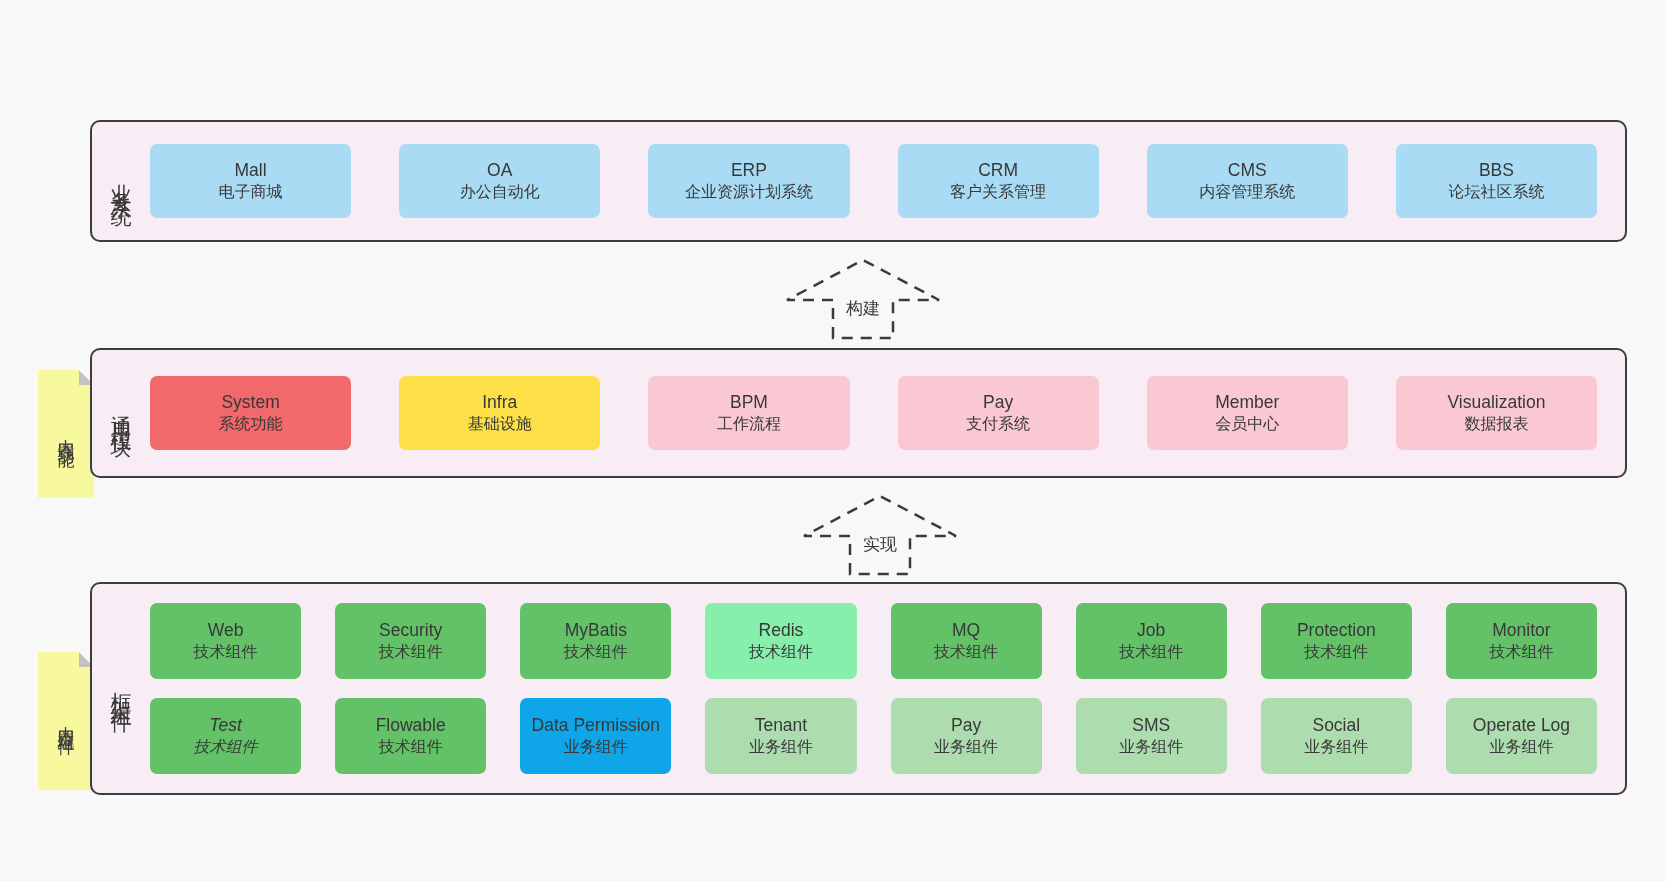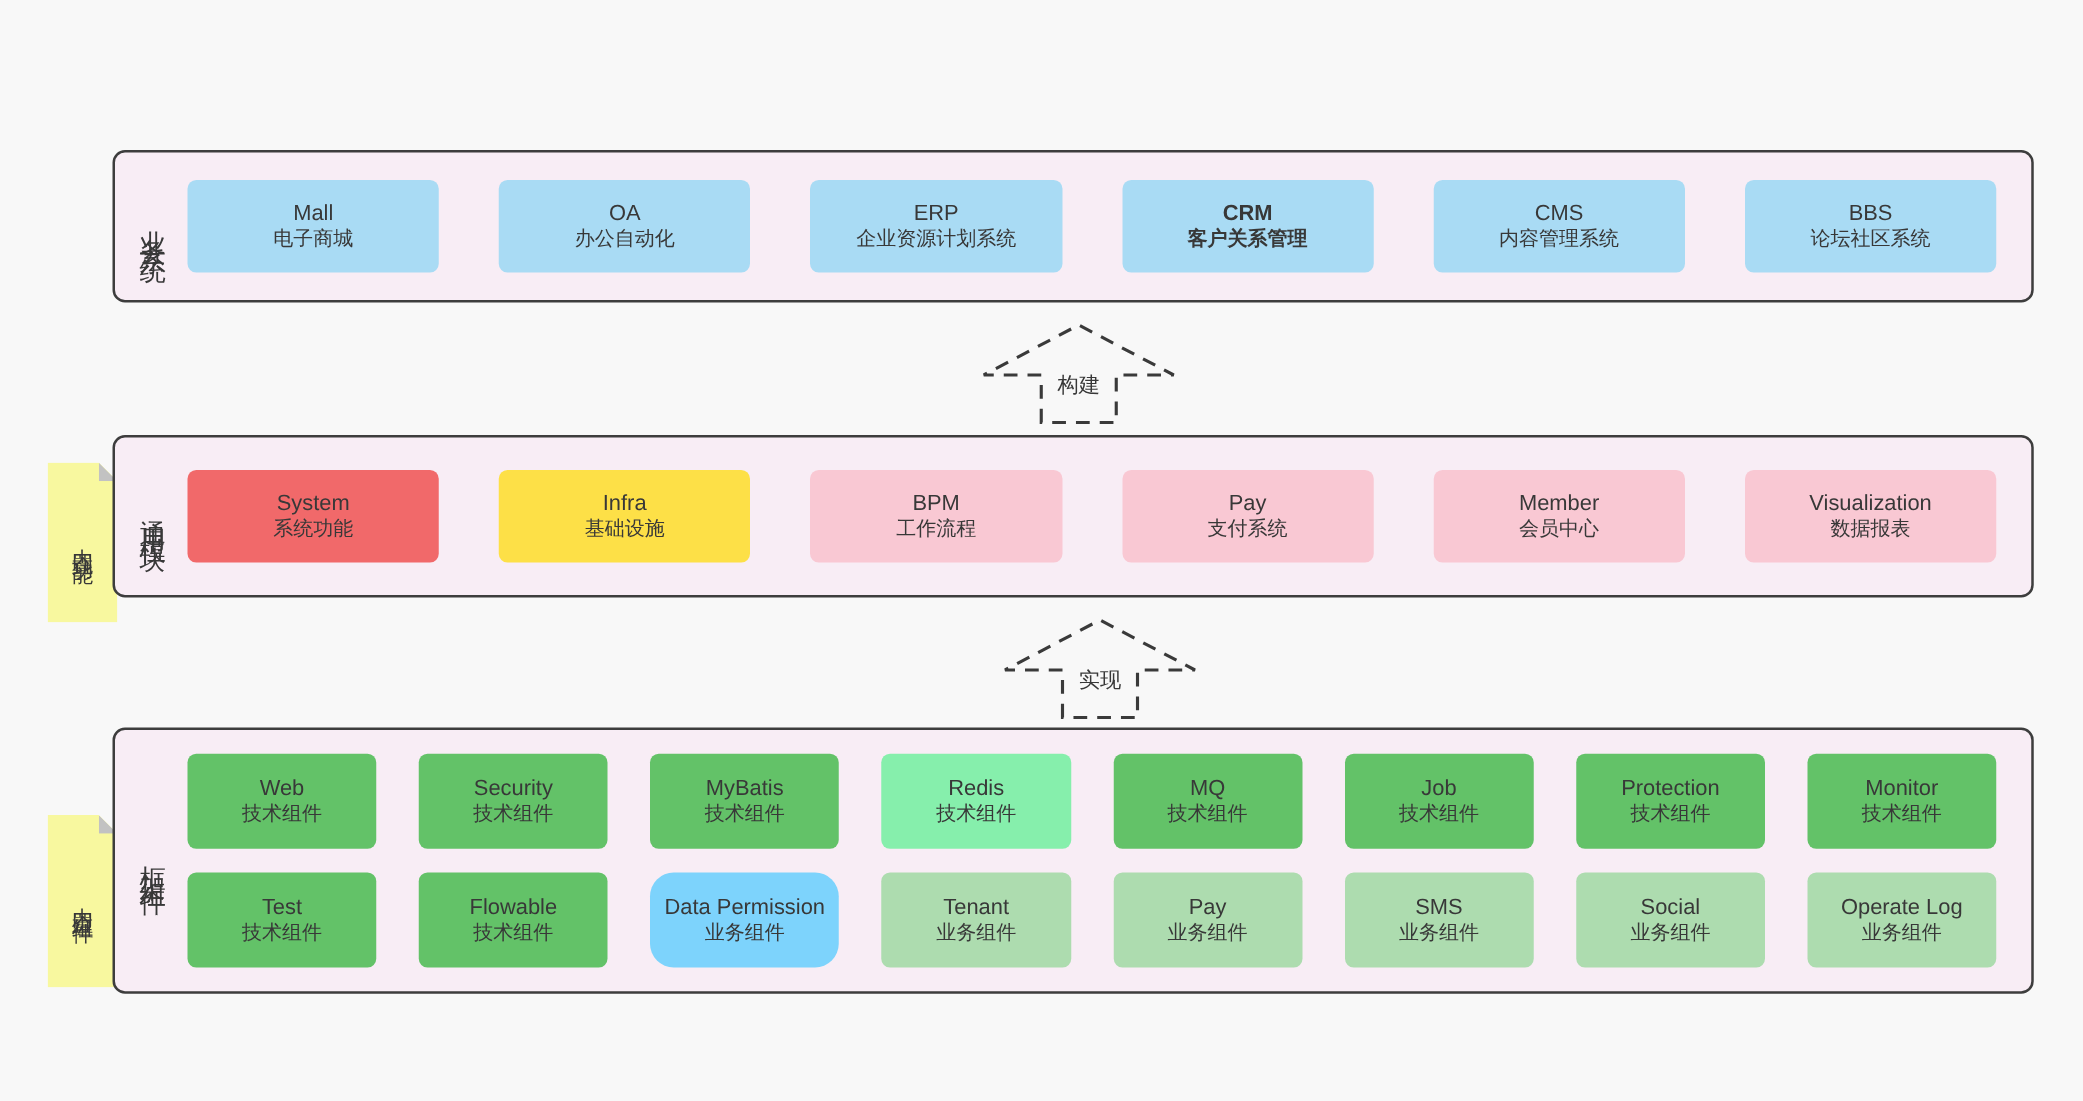--- a/index.html
+++ b/index.html
@@ -72,21 +72,21 @@
       <div class="box-zh">电子商城</div>
     </div>
     <div class="box" style="background: rgb(169, 219, 244);">
       <div class="box-en">OA</div>
       <div class="box-zh">办公自动化</div>
     </div>
     <div class="box" style="background: rgb(169, 219, 244);">
       <div class="box-en">ERP</div>
       <div class="box-zh">企业资源计划系统</div>
     </div>
-    <div class="box" style="background: rgb(169, 219, 244); font-weight: bold;">
+    <div class="box" style="background: rgb(169, 219, 244);">
       <div class="box-en">CRM</div>
       <div class="box-zh">客户关系管理</div>
     </div>
     <div class="box" style="background: rgb(169, 219, 244);">
       <div class="box-en">CMS</div>
       <div class="box-zh">内容管理系统</div>
     </div>
     <div class="box" style="background: rgb(169, 219, 244);">
       <div class="box-en">BBS</div>
       <div class="box-zh">论坛社区系统</div>
@@ -183,29 +183,29 @@
       <div class="box" style="background: rgb(99, 194, 104);">
         <div class="box-en">Protection</div>
         <div class="box-zh">技术组件</div>
       </div>
       <div class="box" style="background: rgb(99, 194, 104);">
         <div class="box-en">Monitor</div>
         <div class="box-zh">技术组件</div>
       </div>
     </div>
     <div class="box-row">
-      <div class="box" style="background: rgb(99, 194, 104);">
+      <div class="box" style="background: rgb(99, 194, 104); font-style: italic;">
         <div class="box-en">Test</div>
         <div class="box-zh">技术组件</div>
       </div>
       <div class="box" style="background: rgb(99, 194, 104);">
         <div class="box-en">Flowable</div>
         <div class="box-zh">技术组件</div>
       </div>
-      <div class="box" style="background: #7dd3fc; border-radius: 19px;">
+      <div class="box" style="background: #0ea5e9;">
         <div class="box-en">Data Permission</div>
         <div class="box-zh">业务组件</div>
       </div>
       <div class="box" style="background: rgb(173, 220, 175);">
         <div class="box-en">Tenant</div>
         <div class="box-zh">业务组件</div>
       </div>
       <div class="box" style="background: rgb(173, 220, 175);">
         <div class="box-en">Pay</div>
         <div class="box-zh">业务组件</div>

